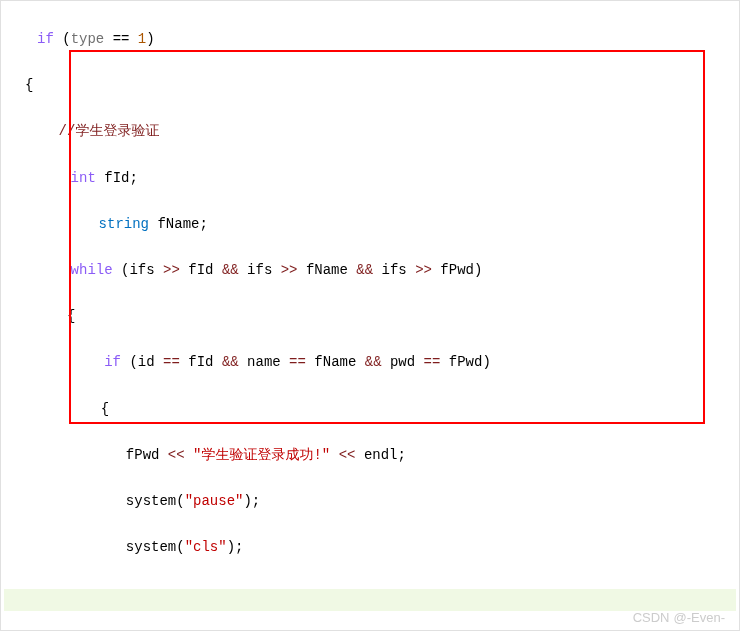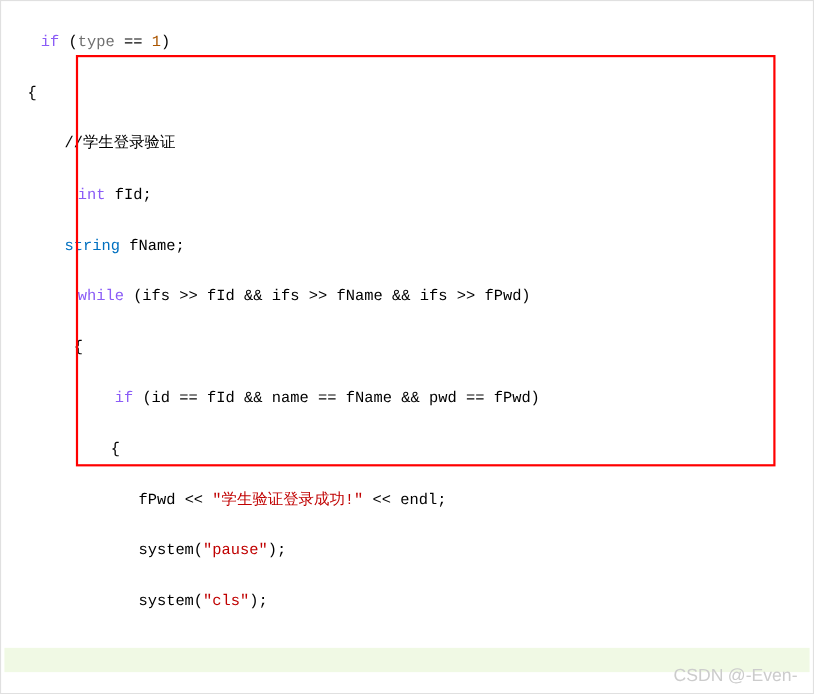--- a/index.html
+++ b/index.html
@@ -15,22 +15,22 @@
     box-sizing: border-box;
     border: 1px solid #e0e0e0;
   }
   .code-container {
     padding: 4px 0 4px 24px;
     white-space: pre;
     position: relative;
   }
   .line { display: block; }
   .kw  { color: #8b5cf6; margin-left: 12px; }
-  .typ { color: #0070c0; }
-  .clr-green { color: #000000; }
+  .typ { color: #0070c0; margin-left: 40px; }
+  .clr-green { color: #7f1d1d; }
   .str { color: #c00000; }
   .num { color: #aa5500; }
   .punc{ color: #000000; }
   .grayish { color: #707070; }
 
   .highlight-box {
     position: absolute;
     left: 68px;
     top: 49px;
     width: 636px;
@@ -48,21 +48,21 @@
     height: 22px;
     background: rgba(230, 245, 210, 0.6);
     pointer-events: none;
   }
 
   .watermark {
     position: absolute;
     right: 14px;
     bottom: 2px;
     font-family: Arial, sans-serif;
-    font-size: 16px;
+    font-size: 13px;
     color: #cccccc;
     display: flex;
     gap: 4px;
     align-items: center;
   }
 </style>
 </head>
 <body>
 
 <div class="highlight-line"></div>

